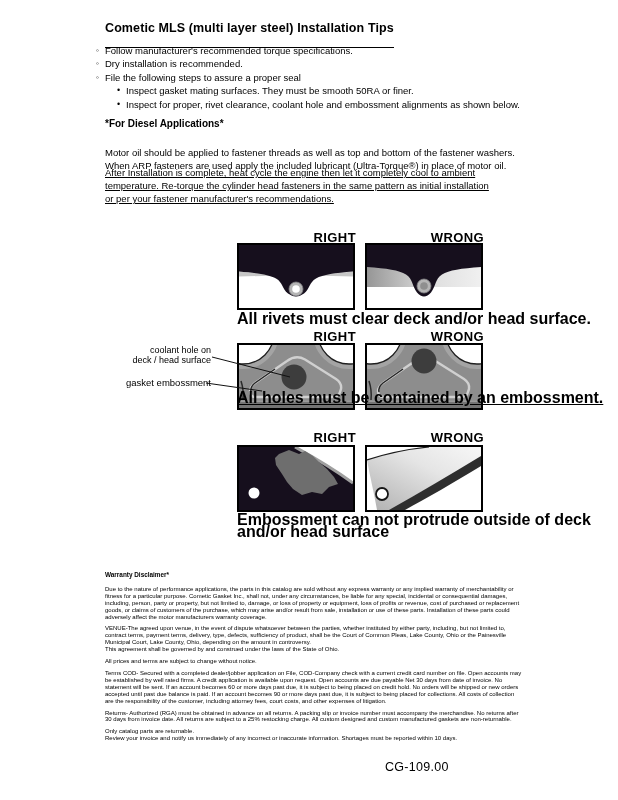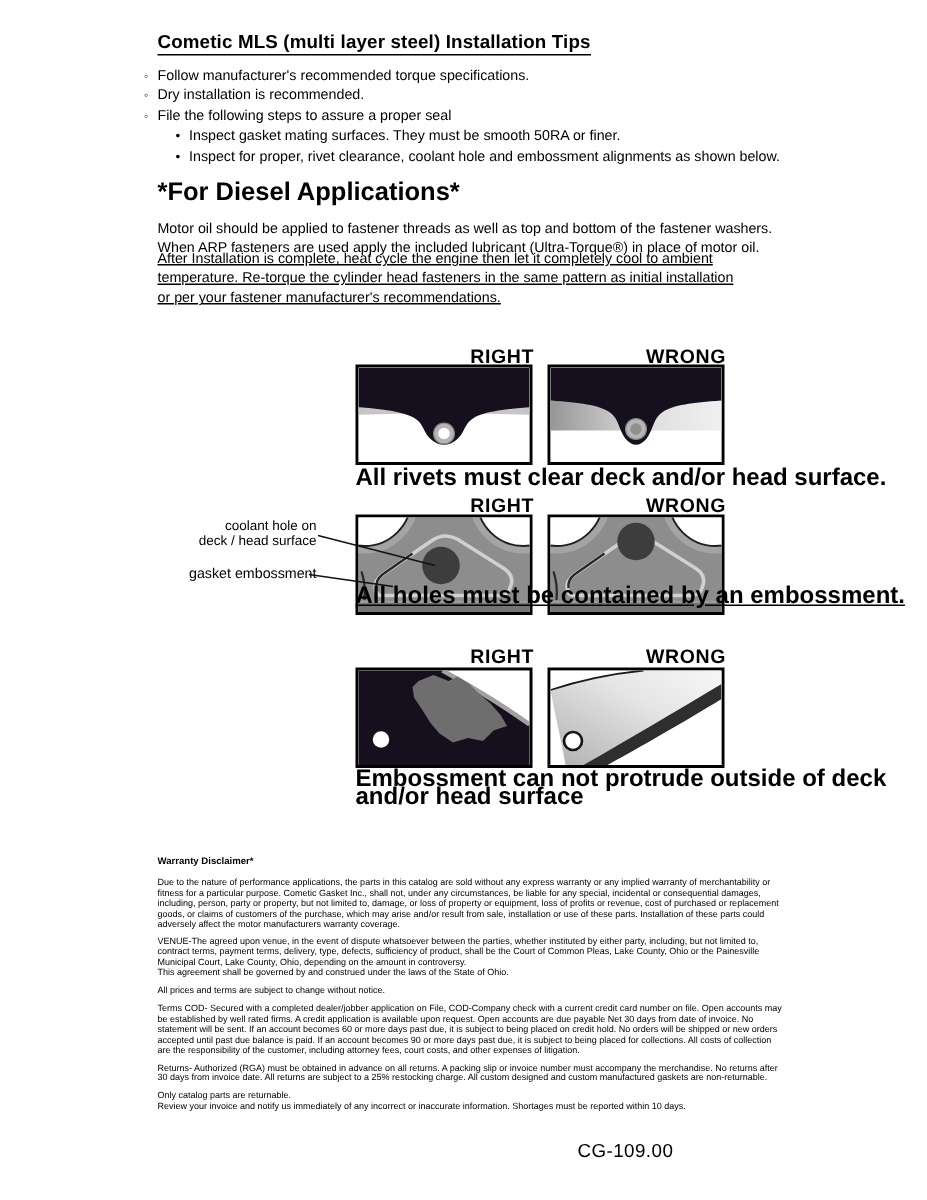--- a/index.html
+++ b/index.html
@@ -1,28 +1,28 @@
 <!DOCTYPE html>
 <html><head>
 <meta charset="utf-8">
 <style>
   html,body{margin:0;padding:0;background:#fff;}
   .page{position:relative;width:618px;height:800px;background:#ffffff;overflow:hidden;
         font-family:"Liberation Sans",sans-serif;color:#000;}
 
   .title{position:absolute;left:105px;top:21px;font-size:12.5px;font-weight:bold;
-         border-bottom:1.5px solid #000;padding-bottom:1px;letter-spacing:0.1px;}
+         border-bottom:1.5px solid #000;padding-bottom:12px;letter-spacing:0.1px;}
 
   .tips{position:absolute;left:96px;top:44px;font-size:9.5px;line-height:13.4px;}
   .tip-row{display:flex;align-items:flex-start;}
   .tip-row .marker{width:9px;font-size:8px;line-height:13.4px;}
   .tip-row.sub{margin-left:21px;}
   .tip-row.sub .marker{font-size:9px;}
 
-  .diesel-h{position:absolute;left:105px;top:118px;font-size:17px;font-weight:bold;}
+  .diesel-h{position:absolute;left:105px;top:118px;font-size:10px;font-weight:bold;}
   .body-text{position:absolute;left:105px;font-size:9.5px;line-height:13.2px;white-space:pre-line;}
   .p1{top:146px;} .p2{top:166px;text-decoration:underline;} .p3{top:210px;}
 
   .fig-label{position:absolute;width:119px;text-align:right;font-size:13px;font-weight:bold;
              letter-spacing:0.4px;}
   .fig-box{position:absolute;width:114px;height:63px;border:2.5px solid #000;background:#fff;}
   .fig-box svg{display:block;width:114px;height:63px;}
   .fig-caption{position:absolute;left:237px;font-size:16px;font-weight:bold;line-height:11.5px;
                white-space:pre-line;}
 

